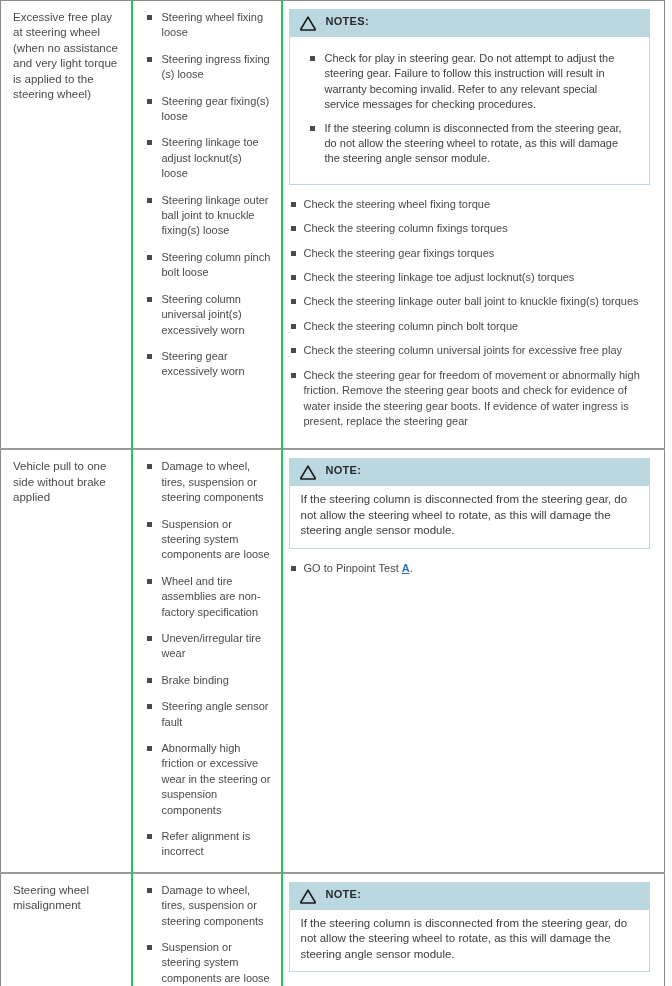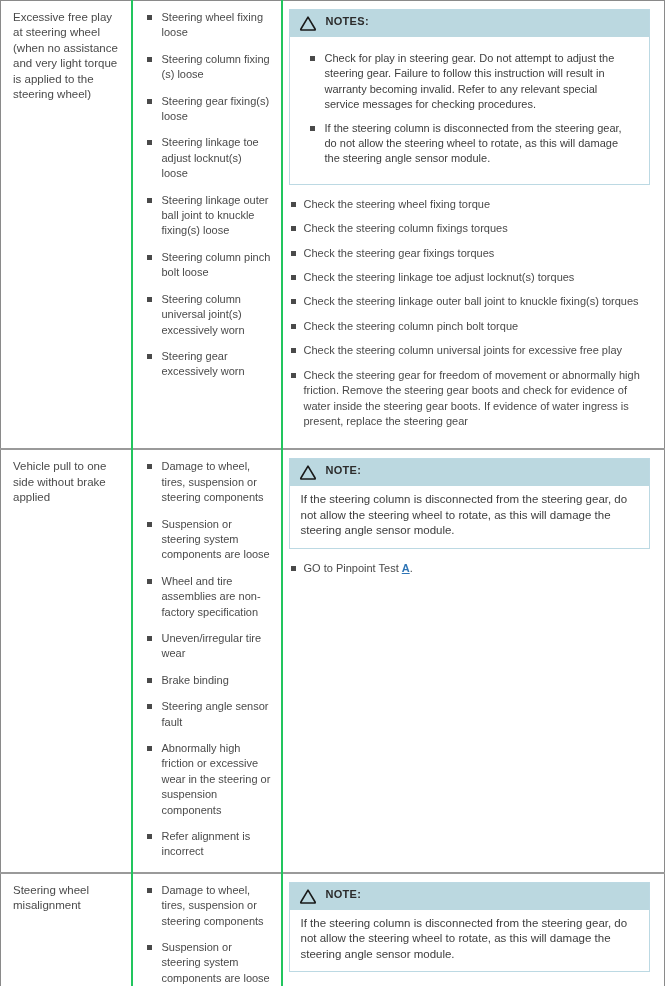--- a/index.html
+++ b/index.html
@@ -151,21 +151,21 @@
     <td>
       <div class="cell-pad">
         <div class="symptom-text">Excessive free play at steering wheel (when no assistance and very light torque is applied to the steering wheel)</div>
       </div>
     </td>
 
     <td>
       <div class="cell-pad">
         <ul class="blist">
           <li>Steering wheel fixing loose</li>
-          <li>Steering column fixing (s) loose</li>
+          <li>Steering ingress fixing (s) loose</li>
           <li>Steering gear fixing(s) loose</li>
           <li>Steering linkage toe adjust locknut(s) loose</li>
           <li>Steering linkage outer ball joint to knuckle fixing(s) loose</li>
           <li>Steering column pinch bolt loose</li>
           <li>Steering column universal joint(s) excessively worn</li>
           <li>Steering gear excessively worn</li>
         </ul>
       </div>
     </td>
 

